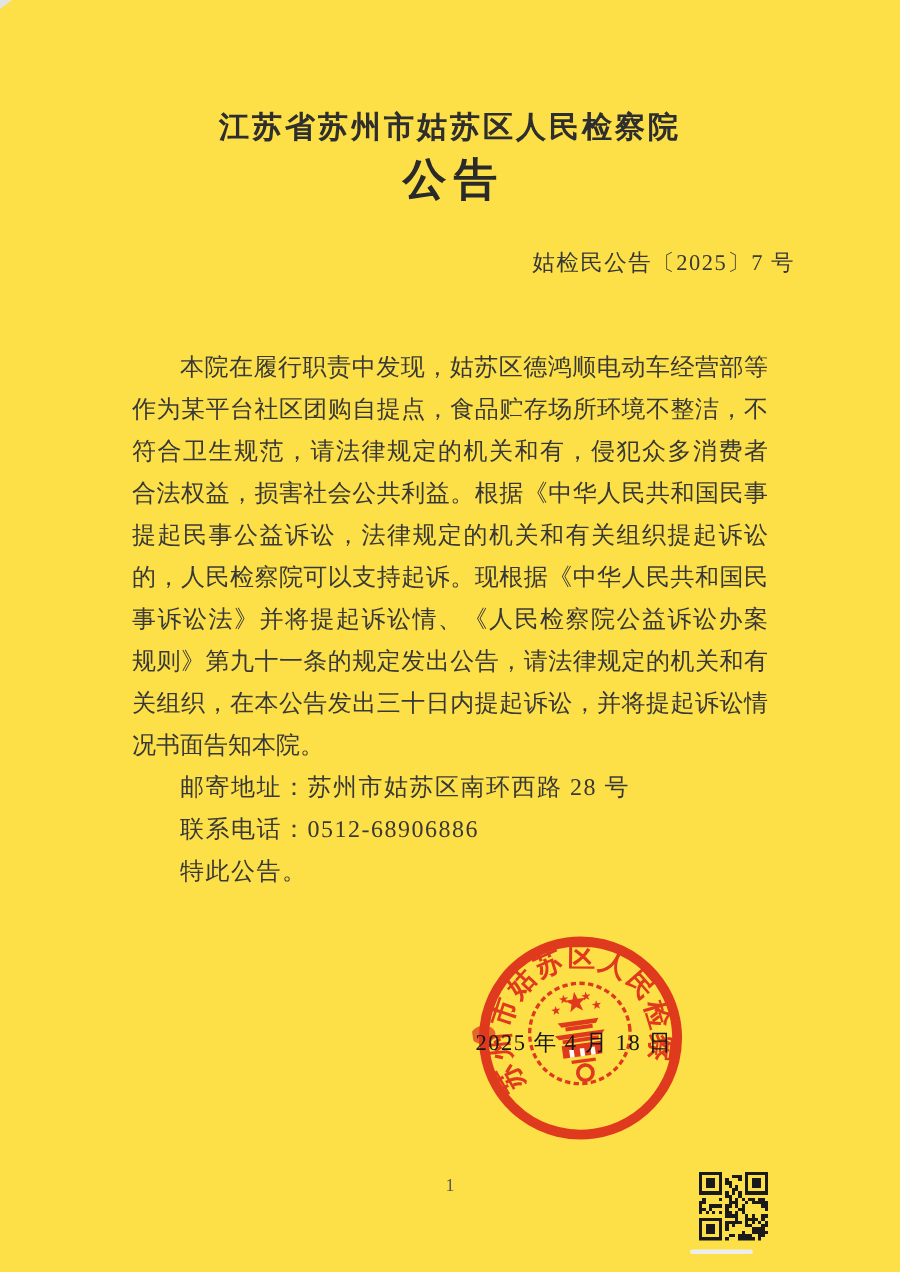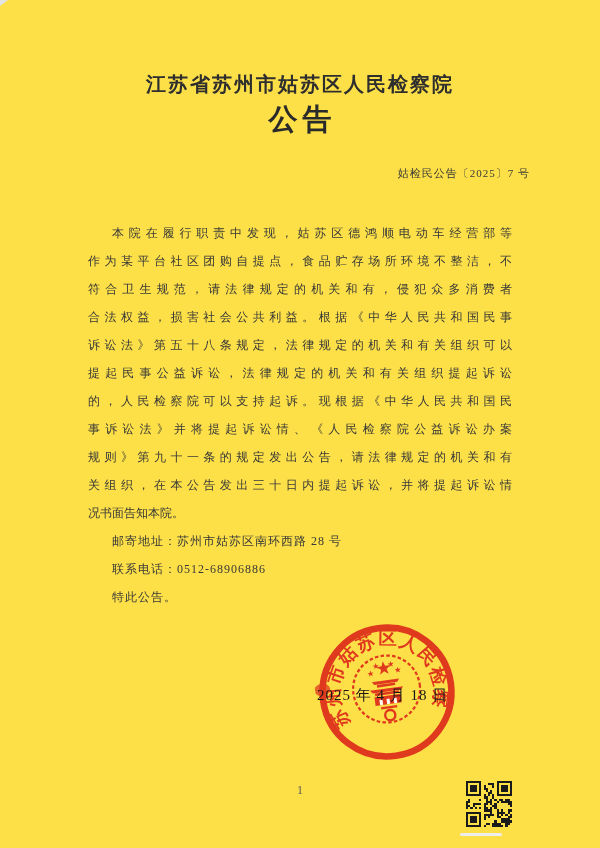--- a/index.html
+++ b/index.html
@@ -34,28 +34,28 @@
     width: 100%;
     margin: 0;
     text-align: center;
     font-size: 29px; font-weight: 700;
     letter-spacing: 5px;
     text-indent: 5px;
     color: #2a2a2a;
   }
   .doc-number {
     position: absolute; top: 166px; right: 70px;
-    font-size: 11px;
+    font-size: 15px;
     letter-spacing: 1px;
     color: #383838;
   }
   .body-block {
-    position: absolute; top: 219px; left: 88px;
+    position: absolute; top: 232px; left: 88px;
     width: 424px;
-    font-size: 12px;
+    font-size: 16px;
     color: #383838;
   }
   .body-block p {
     margin: 0;
     height: 28px;
     line-height: 28px;
     white-space: nowrap;
   }
   .body-block p.jl {
     white-space: normal;
@@ -109,21 +109,20 @@
 
   <h1 class="org-title">江苏省苏州市姑苏区人民检察院</h1>
   <h2 class="doc-title">公告</h2>
   <div class="doc-number">姑检民公告〔2025〕7 号</div>
 
   <div class="body-block">
     <p class="jl indent">本院在履行职责中发现，姑苏区德鸿顺电动车经营部等</p>
     <p class="jl">作为某平台社区团购自提点，食品贮存场所环境不整洁，不</p>
     <p class="jl">符合卫生规范，请法律规定的机关和有，侵犯众多消费者</p>
     <p class="jl">合法权益，损害社会公共利益。根据《中华人民共和国民事</p>
-    <p class="jl">诉讼法》第五十八条规定，法律规定的机关和有关组织可以</p>
     <p class="jl">提起民事公益诉讼，法律规定的机关和有关组织提起诉讼</p>
     <p class="jl">的，人民检察院可以支持起诉。现根据《中华人民共和国民</p>
     <p class="jl">事诉讼法》并将提起诉讼情、《人民检察院公益诉讼办案</p>
     <p class="jl">规则》第九十一条的规定发出公告，请法律规定的机关和有</p>
     <p class="jl">关组织，在本公告发出三十日内提起诉讼，并将提起诉讼情</p>
     <p>况书面告知本院。</p>
     <p class="contact">邮寄地址：苏州市姑苏区南环西路 28 号</p>
     <p class="contact">联系电话：0512-68906886</p>
     <p class="contact">特此公告。</p>
   </div>

